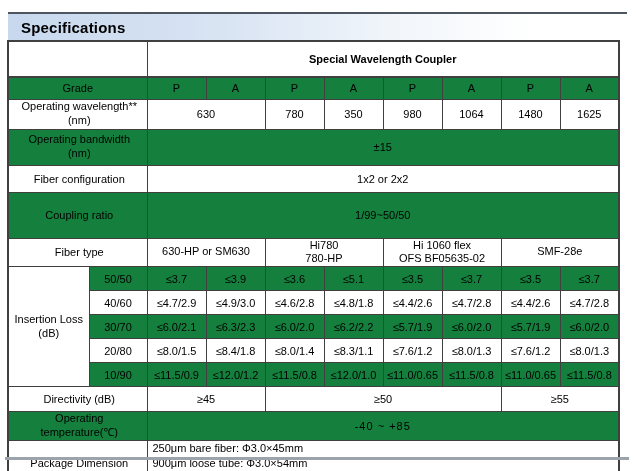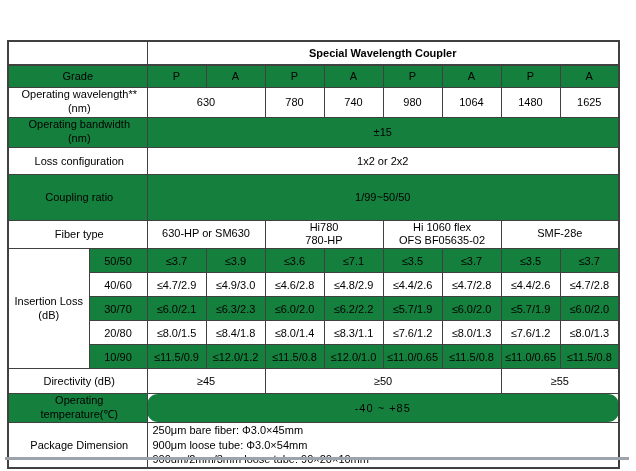--- a/index.html
+++ b/index.html
@@ -33,51 +33,54 @@
     text-align:center; vertical-align:middle;
     padding:0; overflow:hidden;
   }
   tr.r-hdr td { border-bottom-width:2px; }
   .shade { background:#15803d; }
   .hdr { font-size:15px; font-weight:bold; }
   .label { text-align:center; padding-left:3px !important; }
   .multiline { white-space:pre-line; line-height:1.25; }
   .dir-label { font-size:15px;margin-left:12px; }
   .dir-val { font-size:13px;margin-top:12px; }
-  .temp-val { font-size:12px; letter-spacing:1px;border-radius:11px; }
+  .temp-val { font-size:12px; letter-spacing:1px; }
   .pkg-val { text-align:left !important; padding-left:5px !important; line-height:1.3; }
 
   
   .bottom-rule {
     position:absolute; left:5px; top:457px; width:624px; height:3px;
     background:#9ca3ab;
   }
 </style>
 </head>
 <body>
 
 <div class="page">
 
+  <div class="title-band">
+    <span class="title-text">Specifications</span>
+  </div>
 
   <table class="spec">
     <colgroup>
       <col style="width:81px">
         <col style="width:58px">
       <col style="width:59px">
         <col style="width:59px">
         <col style="width:59px">
         <col style="width:59px">
       <col style="width:59px">
         <col style="width:59px">
         <col style="width:59px">
         <col style="width:59px">
     </colgroup>
 
     <tbody>
-        <tr class="r-hdr" style="height:24px">
+        <tr class="r-hdr" style="height:36px">
       <td colspan="2"></td>
       <td colspan="8" class="hdr">Special Wavelength Coupler</td>
     </tr>
 
     <tr style="height:22px">
       <td colspan="2" class="shade">Grade</td>
       <td class="shade">P</td>
       <td class="shade">A</td>
       <td class="shade">P</td>
       <td class="shade">A</td>
@@ -85,35 +88,35 @@
       <td class="shade">A</td>
       <td class="shade">P</td>
       <td class="shade">A</td>
     </tr>
 
     <tr style="height:30px">
       <td colspan="2" class="label multiline">Operating wavelength**
 (nm)</td>
       <td colspan="2">630</td>
       <td>780</td>
-      <td>740</td>
+      <td>350</td>
       <td>980</td>
       <td>1064</td>
       <td>1480</td>
       <td>1625</td>
     </tr>
 
-    <tr style="height:30px">
+    <tr style="height:36px">
       <td colspan="2" class="shade label multiline">Operating bandwidth
 (nm)</td>
       <td colspan="8" class="shade">±15</td>
     </tr>
 
     <tr style="height:27px">
-      <td colspan="2" class="label">Loss configuration</td>
+      <td colspan="2" class="label">Fiber configuration</td>
       <td colspan="8">1x2 or 2x2</td>
     </tr>
 
     <tr style="height:46px">
       <td colspan="2" class="shade label">Coupling ratio</td>
       <td colspan="8" class="shade">1/99~50/50</td>
     </tr>
 
     <tr style="height:24px">
       <td colspan="2" class="label">Fiber type</td>
@@ -125,32 +128,32 @@
       <td colspan="2" class="multiline">SMF-28e</td>
     </tr>
 
     <tr style="height:24px">
       <td rowspan="5" class="multiline">Insertion Loss
 (dB)</td>
       <td class="shade">50/50</td>
       <td class="shade">≤3.7</td>
       <td class="shade">≤3.9</td>
       <td class="shade">≤3.6</td>
-      <td class="shade">≤7.1</td>
+      <td class="shade">≤5.1</td>
       <td class="shade">≤3.5</td>
       <td class="shade">≤3.7</td>
       <td class="shade">≤3.5</td>
       <td class="shade">≤3.7</td>
     </tr>
     <tr style="height:24px">
       <td>40/60</td>
       <td>≤4.7/2.9</td>
       <td>≤4.9/3.0</td>
       <td>≤4.6/2.8</td>
-      <td>≤4.8/2.9</td>
+      <td>≤4.8/1.8</td>
       <td>≤4.4/2.6</td>
       <td>≤4.7/2.8</td>
       <td>≤4.4/2.6</td>
       <td>≤4.7/2.8</td>
     </tr>
     <tr style="height:24px">
       <td class="shade">30/70</td>
       <td class="shade">≤6.0/2.1</td>
       <td class="shade">≤6.3/2.3</td>
       <td class="shade">≤6.0/2.0</td>

